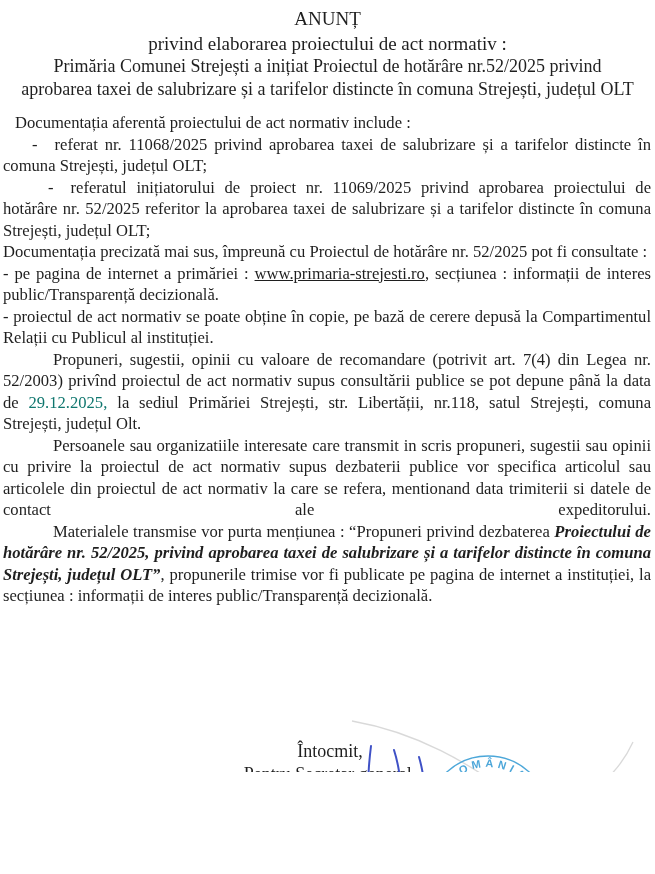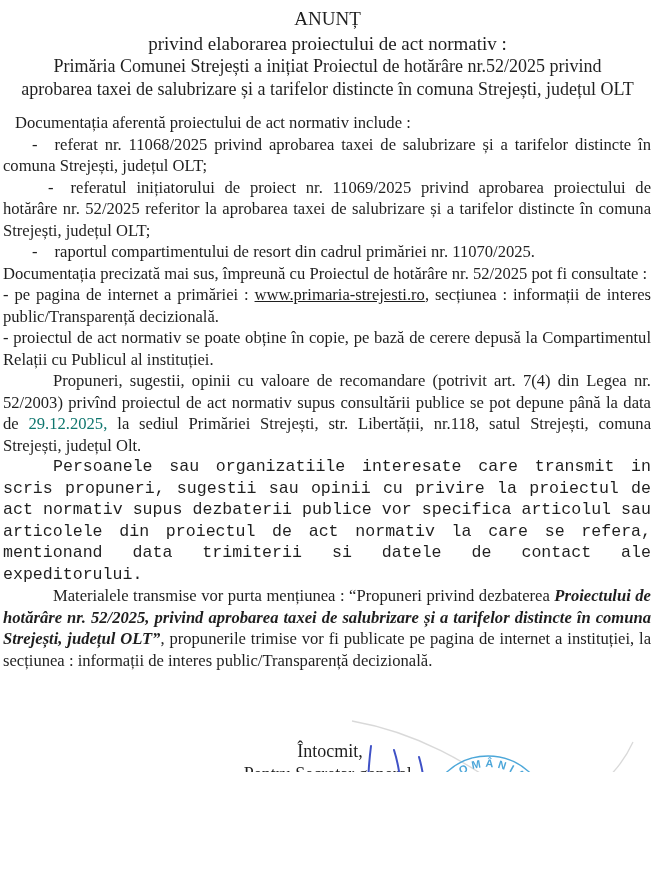--- a/index.html
+++ b/index.html
@@ -11,21 +11,21 @@
   .h-title{font-size:19px;line-height:26px;}
   .h-sub{font-size:19px;line-height:23px;}
   .h-bold{font-size:18px;line-height:23px;font-weight:normal;}
   
   .bodytext{margin-top:11px;padding:0 4px 0 3px;font-size:16.6px;line-height:21.5px;text-align:justify;}
   .bodytext p{margin:0;}
   p.ind-small{text-indent:12px;}
   p.list{text-indent:29px;}
   p.list-deep{text-indent:45px;}
   p.ind-par{text-indent:50px;}
-  p.force-just{text-align-last:justify;font-family:Liberation Mono, monospace;}
+  p.force-just{text-align-last:justify;}
   .gap{display:inline-block;width:17px;}
   .gap2{display:inline-block;width:10px;}
   .u{text-decoration:underline;}
   .b{font-weight:normal;}
   .bi{font-weight:bold;font-style:italic;}
   .gray-date{color:#0f766e;}
   
   .sigblock{position:absolute;top:740px;left:175px;width:310px;text-align:center;font-size:18px;line-height:23px;color:#1f1f1f;}
   
   .overlay{position:absolute;left:0;top:0;pointer-events:none;}
@@ -46,21 +46,20 @@
     <div class="h-bold">aprobarea taxei de salubrizare și a tarifelor distincte în comuna Strejești, județul OLT</div>
   </div>
 
   <div class="bodytext">
     <p class="ind-small">Documentația aferentă proiectului de act normativ include :</p>
 
     <p class="list"><span>-</span><span class="gap"></span><span>referat nr. 11068/2025 privind aprobarea taxei de salubrizare și a tarifelor distincte în comuna Strejești, județul OLT;</span></p>
 
     <p class="list-deep"><span>-</span><span class="gap"></span><span>referatul inițiatorului de proiect nr. 11069/2025 privind aprobarea proiectului de hotărâre nr. 52/2025 referitor la aprobarea taxei de salubrizare și a tarifelor distincte în comuna Strejești, județul OLT;</span></p>
 
-    <p class="list"><span>-</span><span class="gap"></span><span>raportul compartimentului de resort din cadrul primăriei nr. 11070/2025.</span></p>
 
     <p>Documentația precizată mai sus, împreună cu Proiectul de hotărâre nr. 52/2025 pot fi consultate :</p>
 
     <p><span>- pe pagina de internet a primăriei : </span><span class="u">www.primaria-strejesti.ro</span><span>, secțiunea : informații de interes public/Transparență decizională.</span></p>
 
 
     <p>- proiectul de act normativ se poate obține în copie, pe bază de cerere depusă la Compartimentul Relații cu Publicul al instituției.</p>
 
     <p class="ind-par"><span>Propuneri, sugestii, opinii cu valoare de recomandare (potrivit art. 7(4) din Legea nr. 52/2003) privînd proiectul de act normativ supus consultării publice se pot depune până la data de </span><span class="gray-date">29.12.2025,</span><span class="gap2"></span><span class="b">la sediul Primăriei Strejești, str. Libertății, nr.118, satul Strejești, comuna Strejești, județul Olt.</span></p>
 

